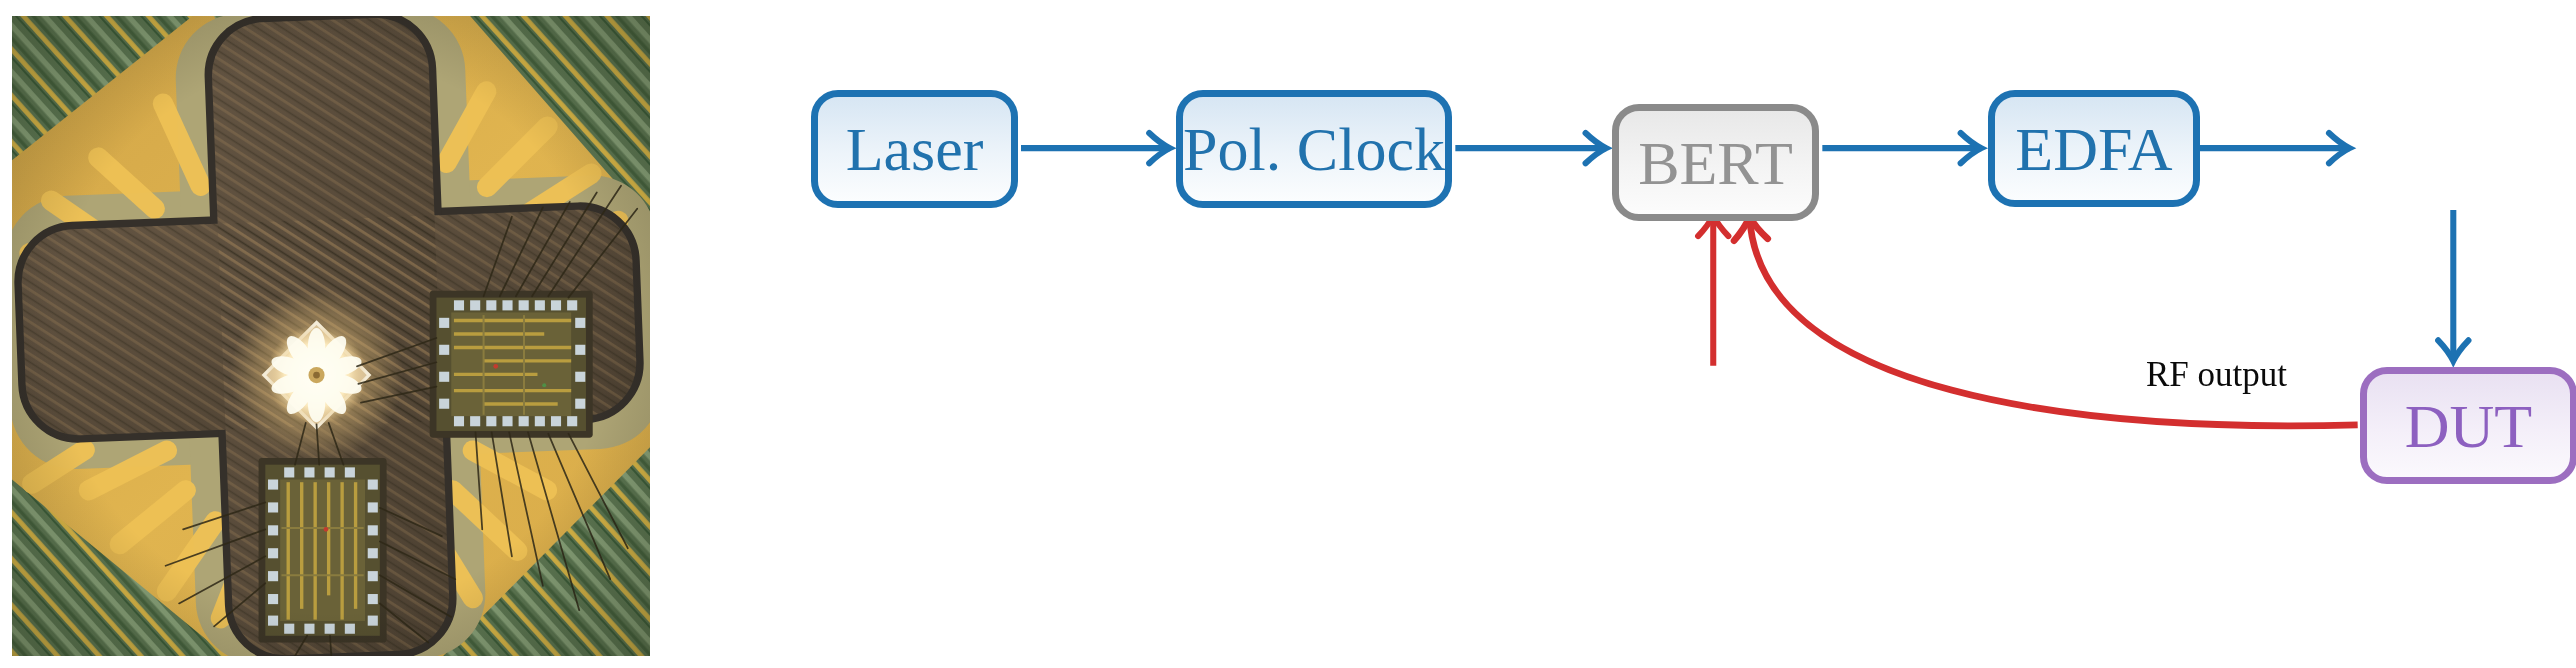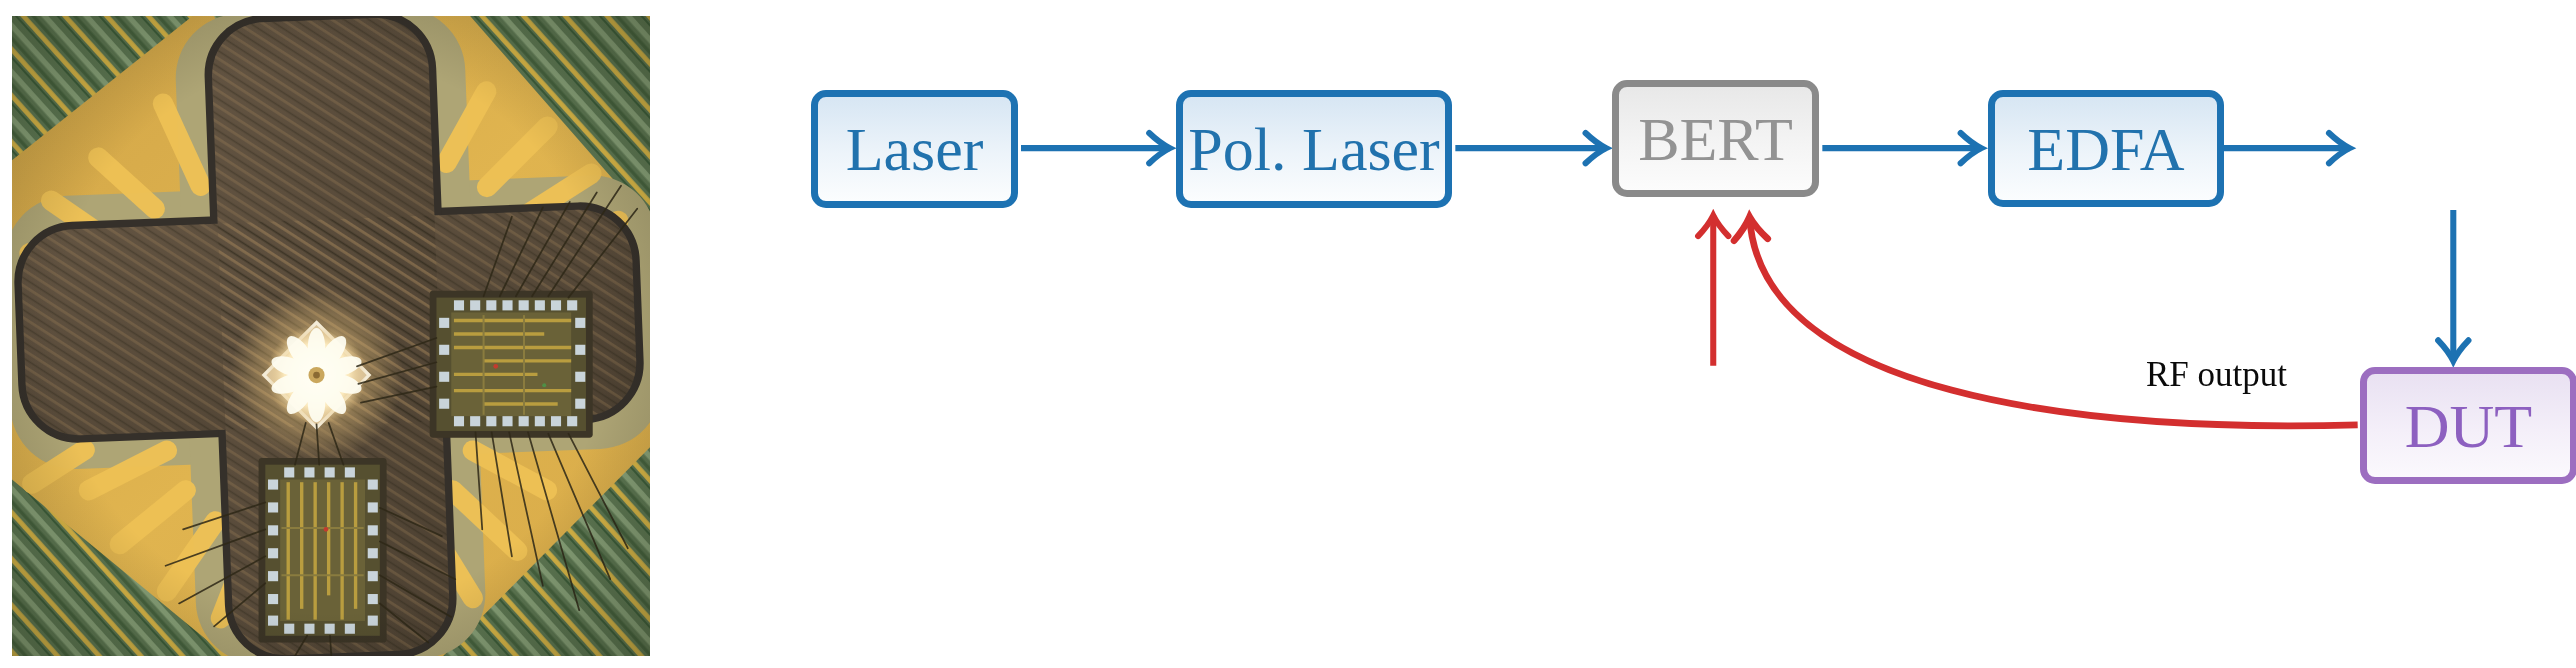--- a/index.html
+++ b/index.html
@@ -5,37 +5,37 @@
   html,body{margin:0;padding:0;background:#ffffff;}
   body{width:2576px;height:668px;font-family:"Liberation Serif","DejaVu Serif",serif;}
   .stage{position:relative;width:2576px;height:668px;background:#ffffff;overflow:hidden;}
 
   .photo{position:absolute;left:12px;top:15.5px;width:638px;height:640px;}
 
   .wires{position:absolute;left:0;top:0;width:2576px;height:668px;pointer-events:none;}
 
   .node{
     position:absolute;box-sizing:border-box;
-    border:7.4px solid #000;border-radius:15px;
+    border:7.4px solid #000;border-radius:27px;
     display:flex;align-items:center;justify-content:center;
   }
   .node .lbl{font-size:62px;line-height:1;white-space:nowrap;}
   .node.blue{border-color:#1d72b2;color:#2172ad;
     background:linear-gradient(180deg,#d7e6f3 0%,#edf4fa 55%,#fbfdfe 100%);}
   .node.gray{border-color:#8a8a8a;color:#939393;
     background:linear-gradient(180deg,#e8e8e8 0%,#f4f4f4 55%,#fcfcfc 100%);}
   .node.red{border-color:#d32f2f;color:#d22f2f;
     background:linear-gradient(180deg,#f6dcdc 0%,#faeded 55%,#fdf8f8 100%);}
   .node.purple{border-color:#9c6ec0;color:#8d60c0;
     background:linear-gradient(180deg,#e9e1f2 0%,#f4eff9 55%,#fbf9fd 100%);}
 
   #n-laser{left:811px;top:90px;width:207px;height:118px;}
   #n-pol{left:1176px;top:90px;width:276px;height:118px;}
-  #n-bert{left:1612px;top:80px;width:207px;height:117px;}
-  #n-edfa{left:1988px;top:90px;width:236px;height:117px;}
+  #n-bert{left:1612px;top:104px;width:207px;height:117px;}
+  #n-edfa{left:1988px;top:90px;width:212px;height:117px;}
   #n-voa{left:2356px;top:90px;width:196px;height:117px;}
   #n-clock{left:1610px;top:367px;width:212px;height:117px;}
   #n-dut{left:2360px;top:367px;width:217px;height:117px;}
 
   .rf-label{position:absolute;left:2048px;top:356px;width:337px;
     text-align:center;font-size:35px;line-height:1.1;color:#0a0a0a;}
 </style>
 </head>
 <body>
 
@@ -288,21 +288,21 @@
     <g stroke="#d32f2f" fill="none">
       <path d="M2543,543 V320" stroke-width="9" marker-end="url(#mr)"></path>
       <path d="M3500,631 C3080,642 2612,585 2597,322" stroke-width="10" marker-end="url(#mr)"></path>
     </g>
   </svg>
 
   <div class="node blue" id="n-laser">
     <span class="lbl">Laser</span>
   </div>
   <div class="node blue" id="n-pol">
-    <span class="lbl">Pol. Laser</span>
+    <span class="lbl">Pol. Clock</span>
   </div>
   <div class="node gray" id="n-bert">
     <span class="lbl">BERT</span>
   </div>
   <div class="node blue" id="n-edfa">
     <span class="lbl">EDFA</span>
   </div>
   <div class="node purple" id="n-dut">
     <span class="lbl">DUT</span>
   </div>

